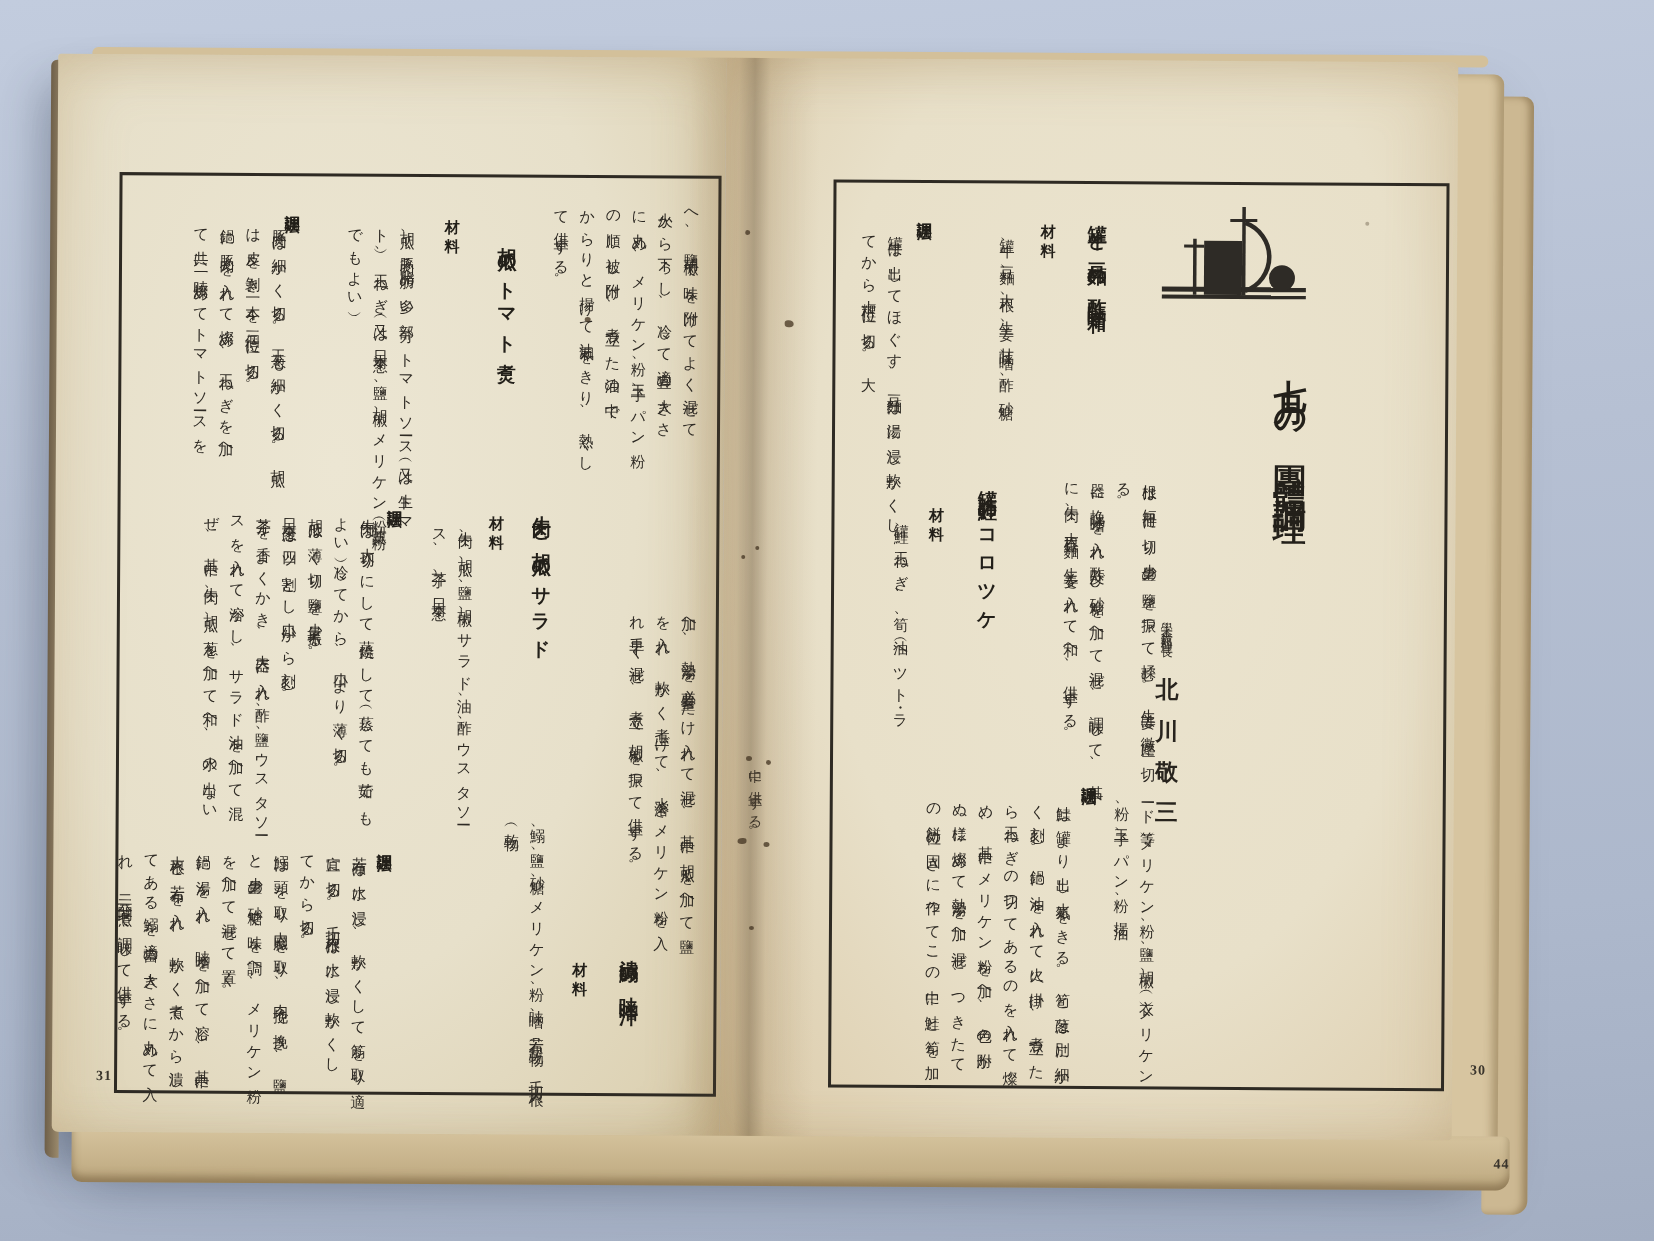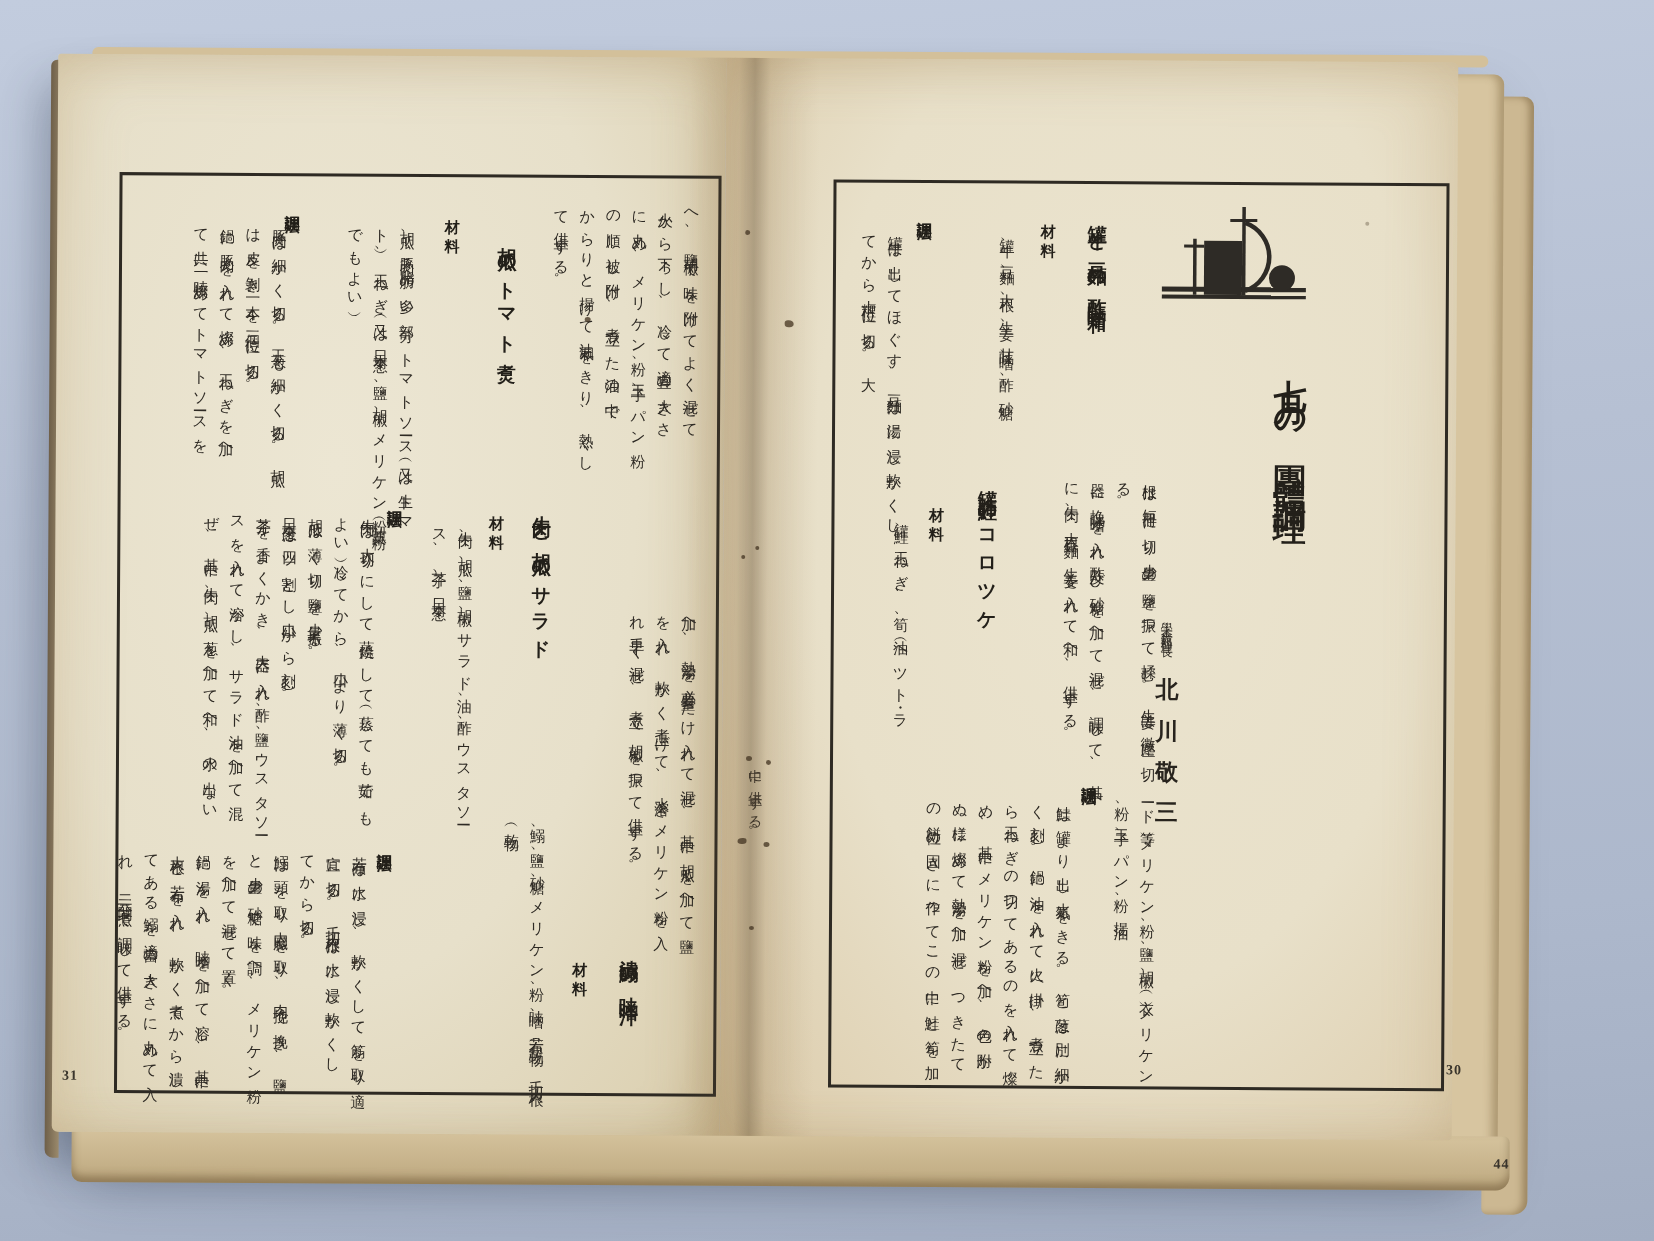--- a/index.html
+++ b/index.html
@@ -51,21 +51,21 @@
     <div class="fan fan-t"></div>
     <div class="fan fan-r2"></div>
     <div class="fan fan-r1"></div>
     <div class="fan fan-b"></div>
     <div class="spine-l"></div>
     <div class="pgnum" style="right:-58px;bottom:-32px;">44</div>
 
     <div class="spread">
 
       <div class="page page-left">
-        <div class="pgnum" style="left:10px;top:1014px;">31</div>
+        <div class="pgnum" style="left:44px;top:1014px;">31</div>
         <div class="frame" style="left:62px;top:118px;width:596px;height:915px;">
 
           <div class="blk vt body-txt" style="left:424px;top:22px;width:158px;height:330px;">へ、鹽胡椒で味を附けてよく混ぜて
 火から下ろし、冷して適宜の大きさ
 に丸め、メリケン粉、玉子、パン粉
 の順に被し附け、煮立つた油の中で
 からりと揚げて油氣をきり、熱くし
 て供卓する。</div>
 
           <div class="blk vt sec-head" style="left:372px;top:54px;height:170px;">胡瓜のトマト煑</div>
@@ -91,21 +91,21 @@
           <div class="blk vt lbl" style="left:256px;top:664px;">調理法</div>
           <div class="blk vt body-txt" style="left:4px;top:668px;width:250px;height:245px;">若布は水に浸し、軟かくして筋を取り適宜に切る。千切大根は水に浸し軟かくしてから切る。
 鰯は頭を取り内臓を取り、肉挽で挽き、鹽と少量の砂糖で味を調へ、メリケン粉を加へて混ぜて置く。
 鍋に湯を入れ、味噌を加へて溶し、其中に大根と若布を入れ、軟かく煮てから潰してある鰯を適當の大きさに丸めて入れ、二三分間煮て調味して供卓する。</div>
         </div>
         <div class="speck" style="left:528px;top:260px;width:6px;height:5px;"></div>
         <div class="speck" style="left:300px;top:905px;width:4px;height:4px;opacity:.4;"></div>
       </div>
 
       <div class="page page-right">
-        <div class="pgnum" style="left:726px;top:1000px;">30</div>
+        <div class="pgnum" style="left:726px;top:1000px;padding-left:24px;">30</div>
 
         <div class="blk vt gutter-col" style="left:24px;top:700px;height:150px;">中に供卓する。</div>
 
         <div class="frame" style="left:108px;top:121px;width:610px;height:902px;">
 
           <div class="blk" style="left:322px;top:14px;width:152px;height:114px;">
             <svg width="152" height="114" viewBox="0 0 152 114">
               <g fill="#2e2b26" stroke="none">
                 <rect x="4" y="88" width="144" height="5"></rect>
                 <rect x="4" y="96" width="144" height="4"></rect>

